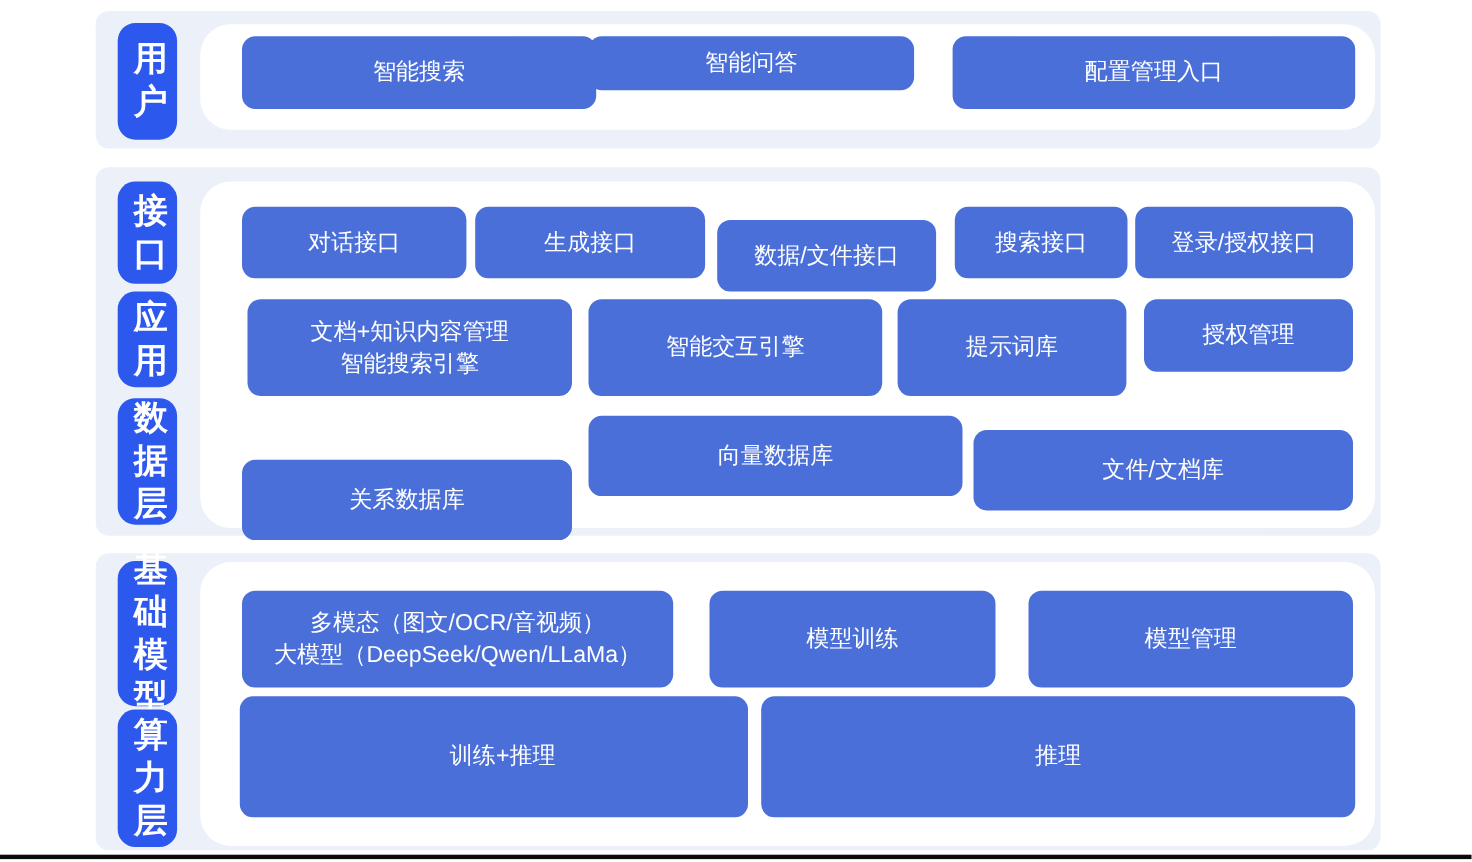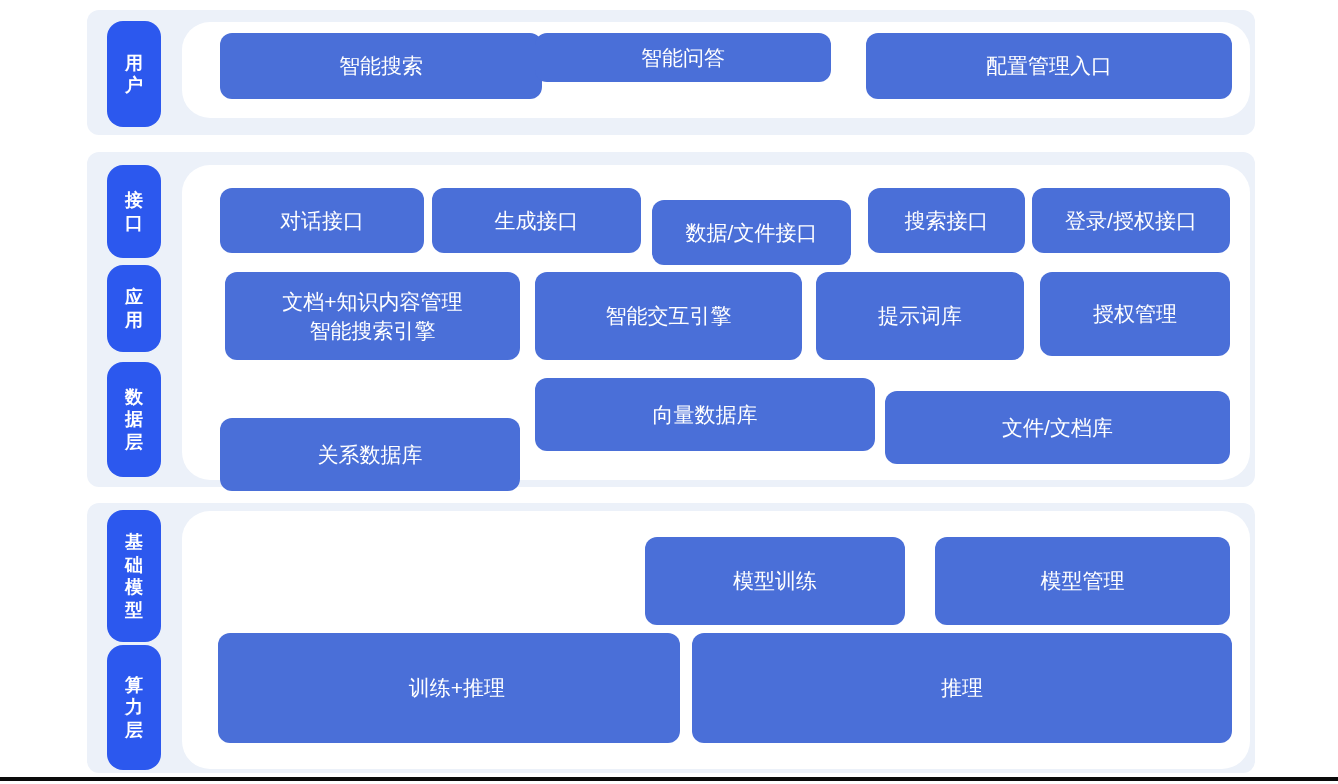--- a/index.html
+++ b/index.html
@@ -12,21 +12,21 @@
     --footer_bar:#0a0a0a;
   }
   *{margin:0;padding:0;box-sizing:border-box;}
   html,body{background:var(--page_bg);}
   body{font-family:"Liberation Sans","DejaVu Sans",sans-serif;}
   .page{position:relative;width:1338px;height:784px;background:var(--page_bg);overflow:hidden;}
   .panel{position:absolute;background:var(--panel_bg);border-radius:12px;}
   .card{position:absolute;background:var(--card_bg);border-radius:28px;}
   .pill{
     position:absolute;background:var(--pill_blue);border-radius:16px;
-    color:var(--node_text);font-weight:bold;font-size:18px;
+    color:var(--node_text);font-weight:bold;font-size:31px;
     display:flex;align-items:center;justify-content:center;
   }
   .pill-text{display:block;width:25px;word-break:break-all;text-align:center;line-height:1.25;}
   .node{
     position:absolute;background:var(--box_blue);border-radius:12px;
     color:var(--node_text);font-size:21px;
     display:flex;align-items:center;justify-content:center;
     text-align:center;white-space:pre-line;line-height:1.4;
   }
   .footer-bar{position:absolute;left:0;top:777px;width:1338px;height:4px;background:var(--footer_bar);}
@@ -62,37 +62,39 @@
       <div class="node" style="left:38px;top:23px;width:204px;height:65px;">对话接口</div>
       <div class="node" style="left:250px;top:23px;width:209px;height:65px;">生成接口</div>
       <div class="node" style="left:470px;top:23px;width:199px;height:65px;margin-top:12px;">数据/文件接口</div>
       <div class="node" style="left:686px;top:23px;width:157px;height:65px;">搜索接口</div>
       <div class="node" style="left:850px;top:23px;width:198px;height:65px;">登录/授权接口</div>
 
       <div class="node" style="left:43px;top:107px;width:295px;height:88px;">文档+知识内容管理
 智能搜索引擎</div>
       <div class="node" style="left:353px;top:107px;width:267px;height:88px;">智能交互引擎</div>
       <div class="node" style="left:634px;top:107px;width:208px;height:88px;">提示词库</div>
-      <div class="node" style="left:858px;top:107px;width:190px;height:84px;text-align:center;">授权管理</div>
+      <div class="node" style="left:858px;top:107px;width:190px;height:66px;text-align:center;">授权管理</div>
 
       <div class="node" style="left:38px;top:213px;width:300px;height:73px;margin-top:40px;">关系数据库</div>
       <div class="node" style="left:353px;top:213px;width:340px;height:73px;">向量数据库</div>
       <div class="node" style="left:703px;top:226px;width:345px;height:73px;">文件/文档库</div>
     </div>
   </div>
 
   <div class="panel" style="left:87px;top:503px;width:1168px;height:270px;">
     <div class="pill" style="left:20px;top:7px;width:54px;height:132px;">
       <span class="pill-text">基础模型</span>
     </div>
     <div class="pill" style="left:20px;top:142px;width:54px;height:125px;">
       <span class="pill-text">算力层</span>
     </div>
     <div class="card" style="left:95px;top:8px;width:1068px;height:258px;">
 
+      <div class="node" style="left:38px;top:26px;width:392px;height:88px;">多模态（图文/OCR/音视频）
+大模型（DeepSeek/Qwen/LLaMa）</div>
       <div class="node" style="left:463px;top:26px;width:260px;height:88px;">模型训练</div>
       <div class="node" style="left:753px;top:26px;width:295px;height:88px;">模型管理</div>
 
       <div class="node" style="left:36px;top:122px;width:462px;height:110px;padding-left:16px;">训练+推理</div>
       <div class="node" style="left:510px;top:122px;width:540px;height:110px;">推理</div>
     </div>
   </div>
 
   <div class="footer-bar"></div>
 </div>

